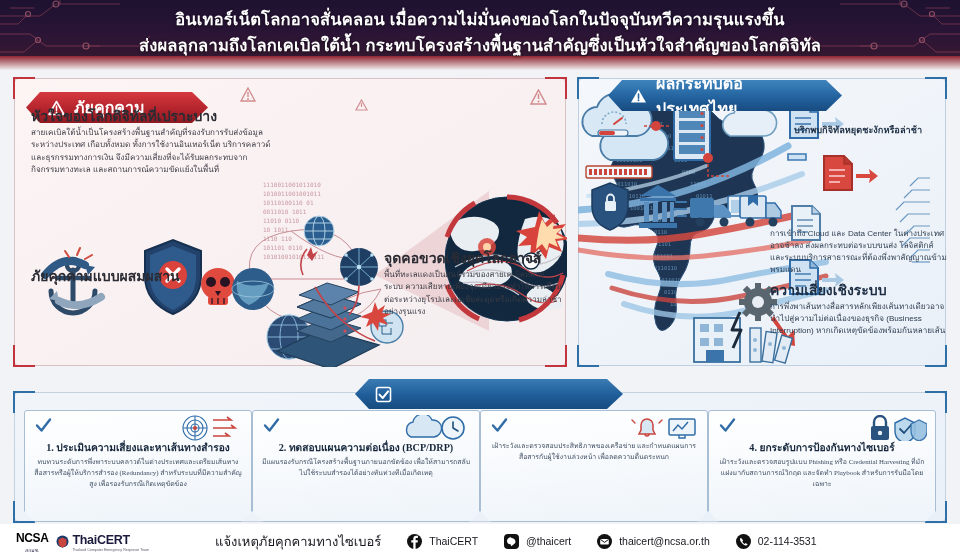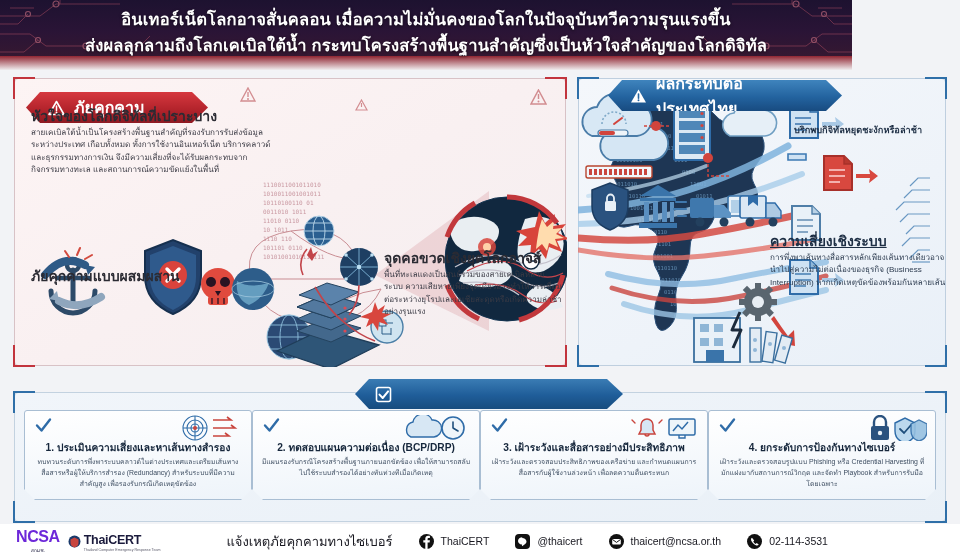--- a/index.html
+++ b/index.html
@@ -8,21 +8,21 @@
     font-family: "Liberation Sans", "DejaVu Sans", sans-serif;
     overflow: hidden;
   }
   body {
     background: #f2f3f6;
     position: relative;
   }
 
   
   .header-band {
-    position: absolute; left: 0; top: 0; width: 852px; height: 70px;
+    position: absolute; left: 0; top: 0; width: 960px; height: 70px;
     background: linear-gradient(180deg,#1d1230 0%, #2a1436 45%, #3b1a2e 100%);
     overflow: hidden;
   }
   .header-band::before {
     content:""; position:absolute; left:0; bottom:0; width:100%; height:14px;
     background: linear-gradient(180deg, rgba(160,40,50,0.85), rgba(255,255,255,0.92));
   }
   .hdr-circuit { position:absolute; opacity:.55; }
   .hdr-title {
     position: absolute; left: 50%; top: 7px; transform: translateX(-50%);
@@ -102,47 +102,47 @@
   .lp-text-c { position:absolute; left:384px; top:248px; width:178px; }
   .txt-h { font-size:14px; font-weight:bold; color:#2b2b33; line-height:1.45; margin-bottom:1px;}
   .txt-p { font-size:8.1px; color:#3a3a44; line-height:1.50; }
 
   .lp-art { position:absolute; left:0; top:0; width:552px; height:288px; pointer-events:none; }
 
   
   .rp-title { position:absolute; left:768px; top:122px; width:180px;
               font-size:9.2px; font-weight:bold; color:#1d2e44; text-align:center; }
   .rp-text  { position:absolute; left:770px; top:228px; width:178px; }
-  .rp-text .txt-h { color:#1d2e44;text-decoration:underline; }
+  .rp-text .txt-h { color:#1d2e44; }
   .rp-text .txt-p { color:#2d3c50; }
   .rp-art { position:absolute; left:578px; top:78px; width:368px; height:288px; pointer-events:none; }
 
   
-  .cards { position:absolute; left:24px; top:410px; width:912px; height:90px;
-           display:flex; gap:0; }
+  .cards { position:absolute; left:24px; top:410px; width:912px; height:112px;
+           display:flex; gap:0;font-family:Liberation Serif, serif; }
   .card {
     flex:1; position:relative; border:1.4px solid #a9bed3; border-radius:3px;
     background: linear-gradient(175deg,#ffffff 0%, #eef4fa 100%);
     padding: 30px 8px 6px; text-align:center;
     clip-path: polygon(0 0, 100% 0, 100% calc(100% - 11px), calc(100% - 11px) 100%, 11px 100%, 0 calc(100% - 11px));
   }
   .card-tick {
     position:absolute; left:10px; top:6px; width:17px; height:17px;
   }
   .card-h { font-size:10.2px; font-weight:bold; color:#16273c; line-height:1.3; margin-bottom:3px;}
   .card-p { font-size:6.9px; color:#3c4c60; line-height:1.55; }
   .card-art { position:absolute; right:8px; top:4px; }
 
   
   .footer {
     position:absolute; left:0; top:524px; width:960px; height:34px;
     background:#ffffff; display:flex; align-items:center;
   }
   .logo-ncsa { margin-left:16px; display:flex; align-items:center; gap:3px; }
-  .logo-ncsa .ncsa-t { font-size:16px; font-weight:bold; color:#6d28d9; letter-spacing:-.4px; line-height:1;}
+  .logo-ncsa .ncsa-t { font-size:12px; font-weight:bold; color:#000000; letter-spacing:-.4px; line-height:1;}
   .logo-ncsa .ncsa-s { font-size:5px; color:#1a1a3c; display:block; text-align:center; letter-spacing:0;}
   .logo-tc { display:flex; align-items:center; gap:3px; }
   .logo-tc .tc-t { font-size:12.5px; font-weight:bold; color:#1a1a3c; letter-spacing:-.3px; line-height:1;}
   .logo-tc .tc-s { font-size:3.6px; color:#5a5a6a; display:block; letter-spacing:0;}
   .foot-note { margin-left:66px; font-size:13px; color:#17171f; }
   .foot-item { display:flex; align-items:center; gap:7px; margin-left:26px;
                font-size:10.5px; color:#17171f; }
   .foot-item .fi-ico { display:flex; align-items:center; }
 </style>
 </head>
@@ -675,20 +675,21 @@
         <path d="M8.5 1.5 L16 14.5 H1 Z" fill="#fff"></path>
         <path d="M8.5 6 v4.2" stroke="#23639f" stroke-width="1.6" stroke-linecap="round"></path>
         <circle cx="8.5" cy="12.2" r=".95" fill="#23639f"></circle>
       </svg>
   </span>
   <span>ผลกระทบต่อประเทศไทย</span>
 </div>
 
 <div class="rp-title">บริกพบกิจิทัลหยุดชะงักหรือล่าช้า</div>
 <div class="rp-text">
+  <div class="txt-p">การเข้าถึง Cloud และ Data Center ในต่างประเทศอาจช้าลง ส่งผลกระทบต่อระบบขนส่ง โลจิสติกส์ และระบบบริการสาธารณะที่ต้องพึ่งพาสัญญาณข้ามพรมแดน</div>
   <div class="txt-h" style="margin-top:3px">ความเสี่ยงเชิงระบบ</div>
   <div class="txt-p">การพึ่งพาเส้นทางสื่อสารหลักเพียงเส้นทางเดียวอาจนำไปสู่ความไม่ต่อเนื่องของธุรกิจ (Business Interruption) หากเกิดเหตุขัดข้องพร้อมกันหลายเส้น</div>
 </div>
 
 <div class="panel panel-bottom">
   <span class="notch tl"></span>
   <span class="notch tr"></span>
   <span class="notch bl"></span>
   <span class="notch br"></span>
 </div>
@@ -756,21 +757,20 @@
         <g>
           <path d="M10 19 h16 l-2 -4 v-5 a6 6 0 0 0 -12 0 v5 z" fill="#d7e7f4" stroke="#c9453e" stroke-width="1.5"></path>
           <path d="M16 19 a2 2 0 0 0 4 0" fill="none" stroke="#c9453e" stroke-width="1.5"></path>
           <path d="M6 8 l-3 -3 M30 8 l3 -3" stroke="#c9453e" stroke-width="1.4" stroke-linecap="round"></path>
         </g>
         <rect x="40" y="4" width="26" height="16" rx="1.5" fill="#eef5fa" stroke="#2f6ca8" stroke-width="1.5"></rect>
         <path d="M44 16 l5 -6 l4 4 l6 -7" fill="none" stroke="#2f6ca8" stroke-width="1.5"></path>
         <path d="M50 20 v3 h6 v-3" fill="none" stroke="#2f6ca8" stroke-width="1.4"></path>
       </svg>
     </span>
-    <div class="card-h">3. เฝ้าระวังและสื่อสารอย่างมีประสิทธิภาพ</div>
     <div class="card-p">เฝ้าระวังและตรวจสอบประสิทธิภาพของเครือข่าย และกำหนดแผนการสื่อสารกับผู้ใช้งานล่วงหน้า เพื่อลดความตื่นตระหนก</div>
   </div>
 
   <div class="card">
     <span class="card-tick">
       <svg width="17" height="17">
           <path d="M2 8.5 l4.5 5 l8.5 -11" fill="none" stroke="#2f6ca8" stroke-width="2.4" stroke-linecap="round" stroke-linejoin="round"></path>
         </svg>
     </span>
     <span class="card-art">

